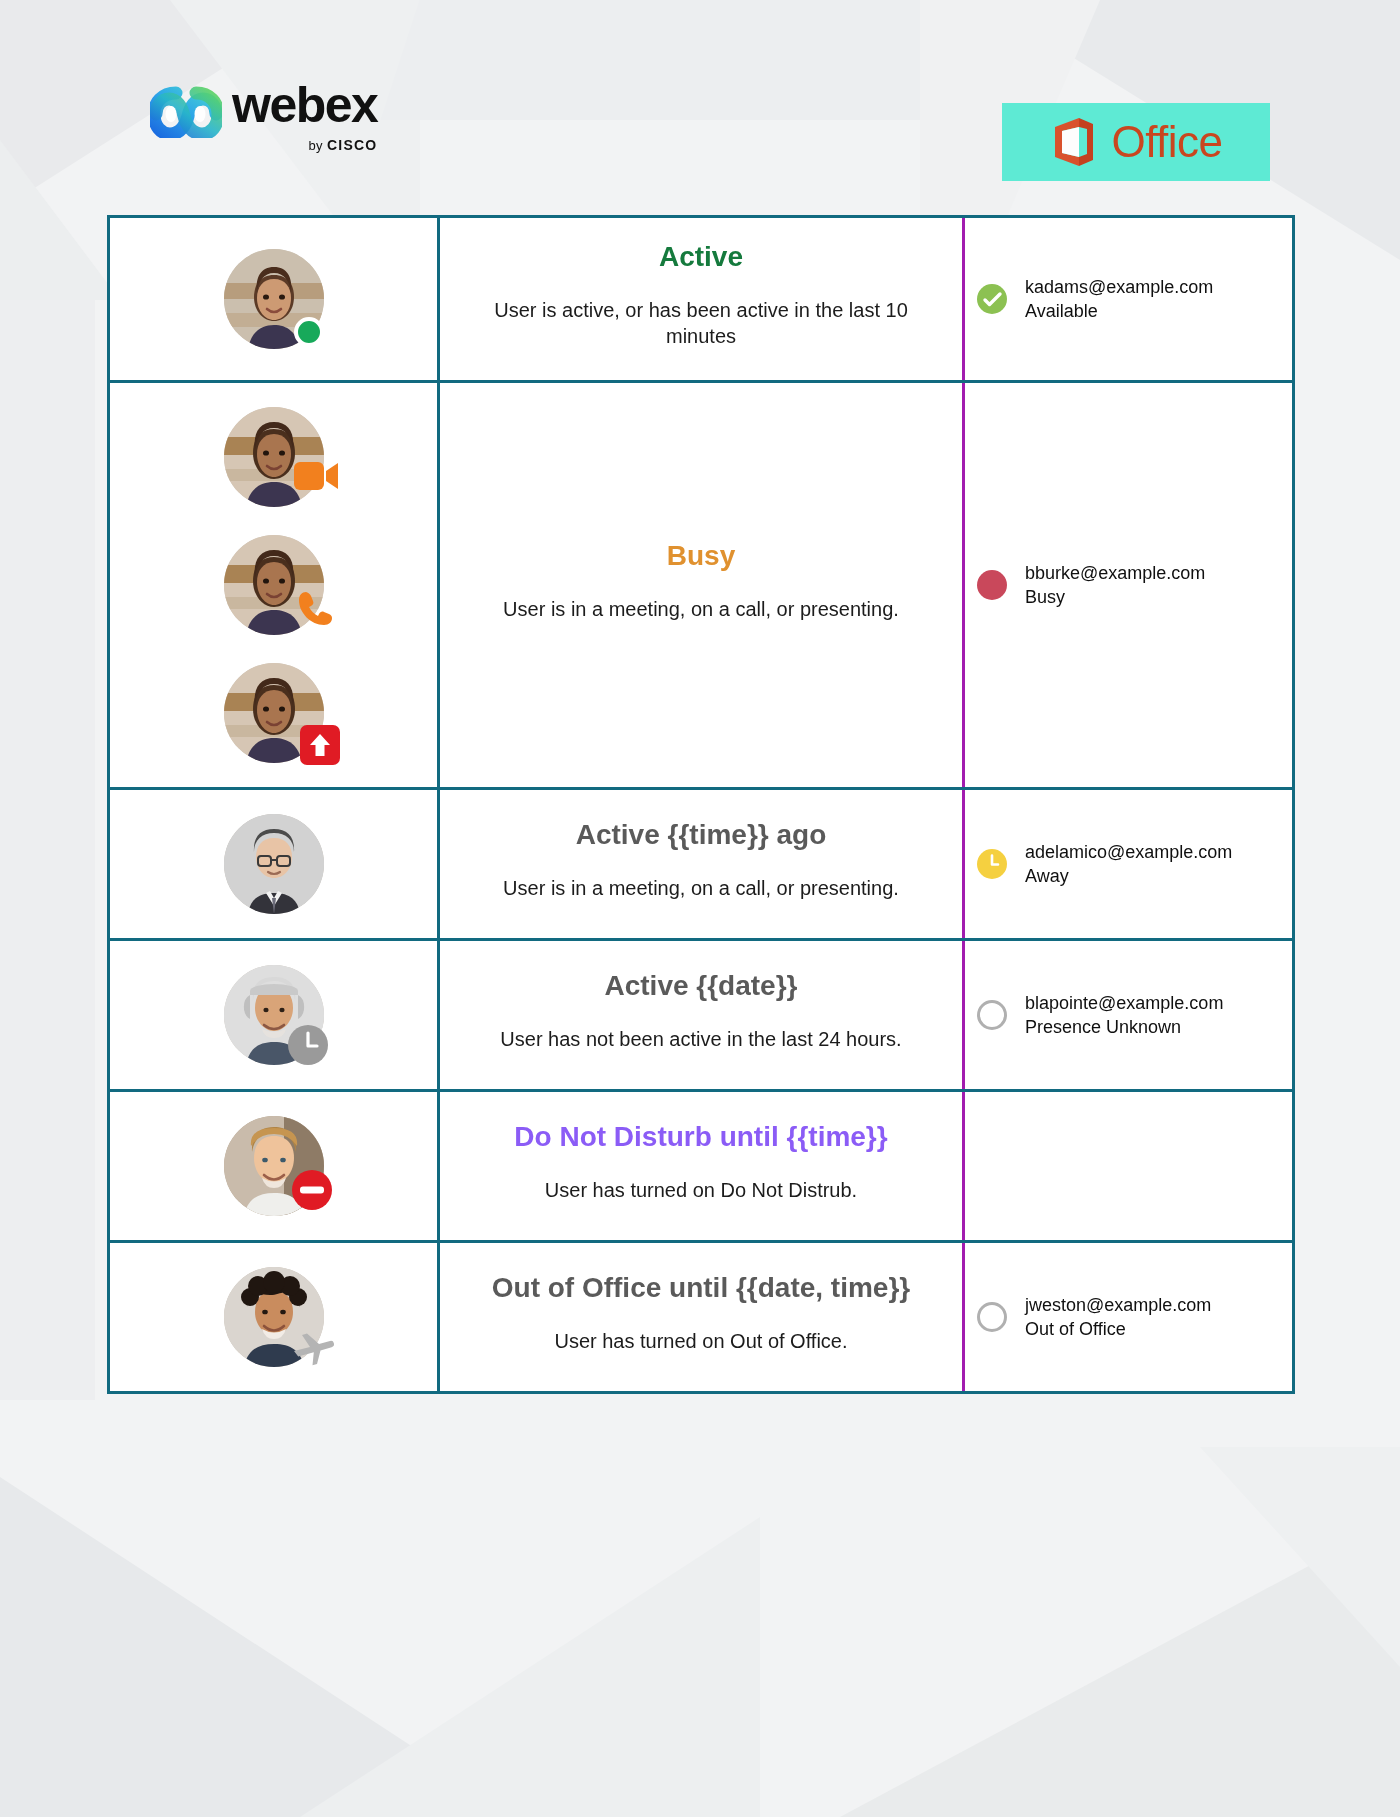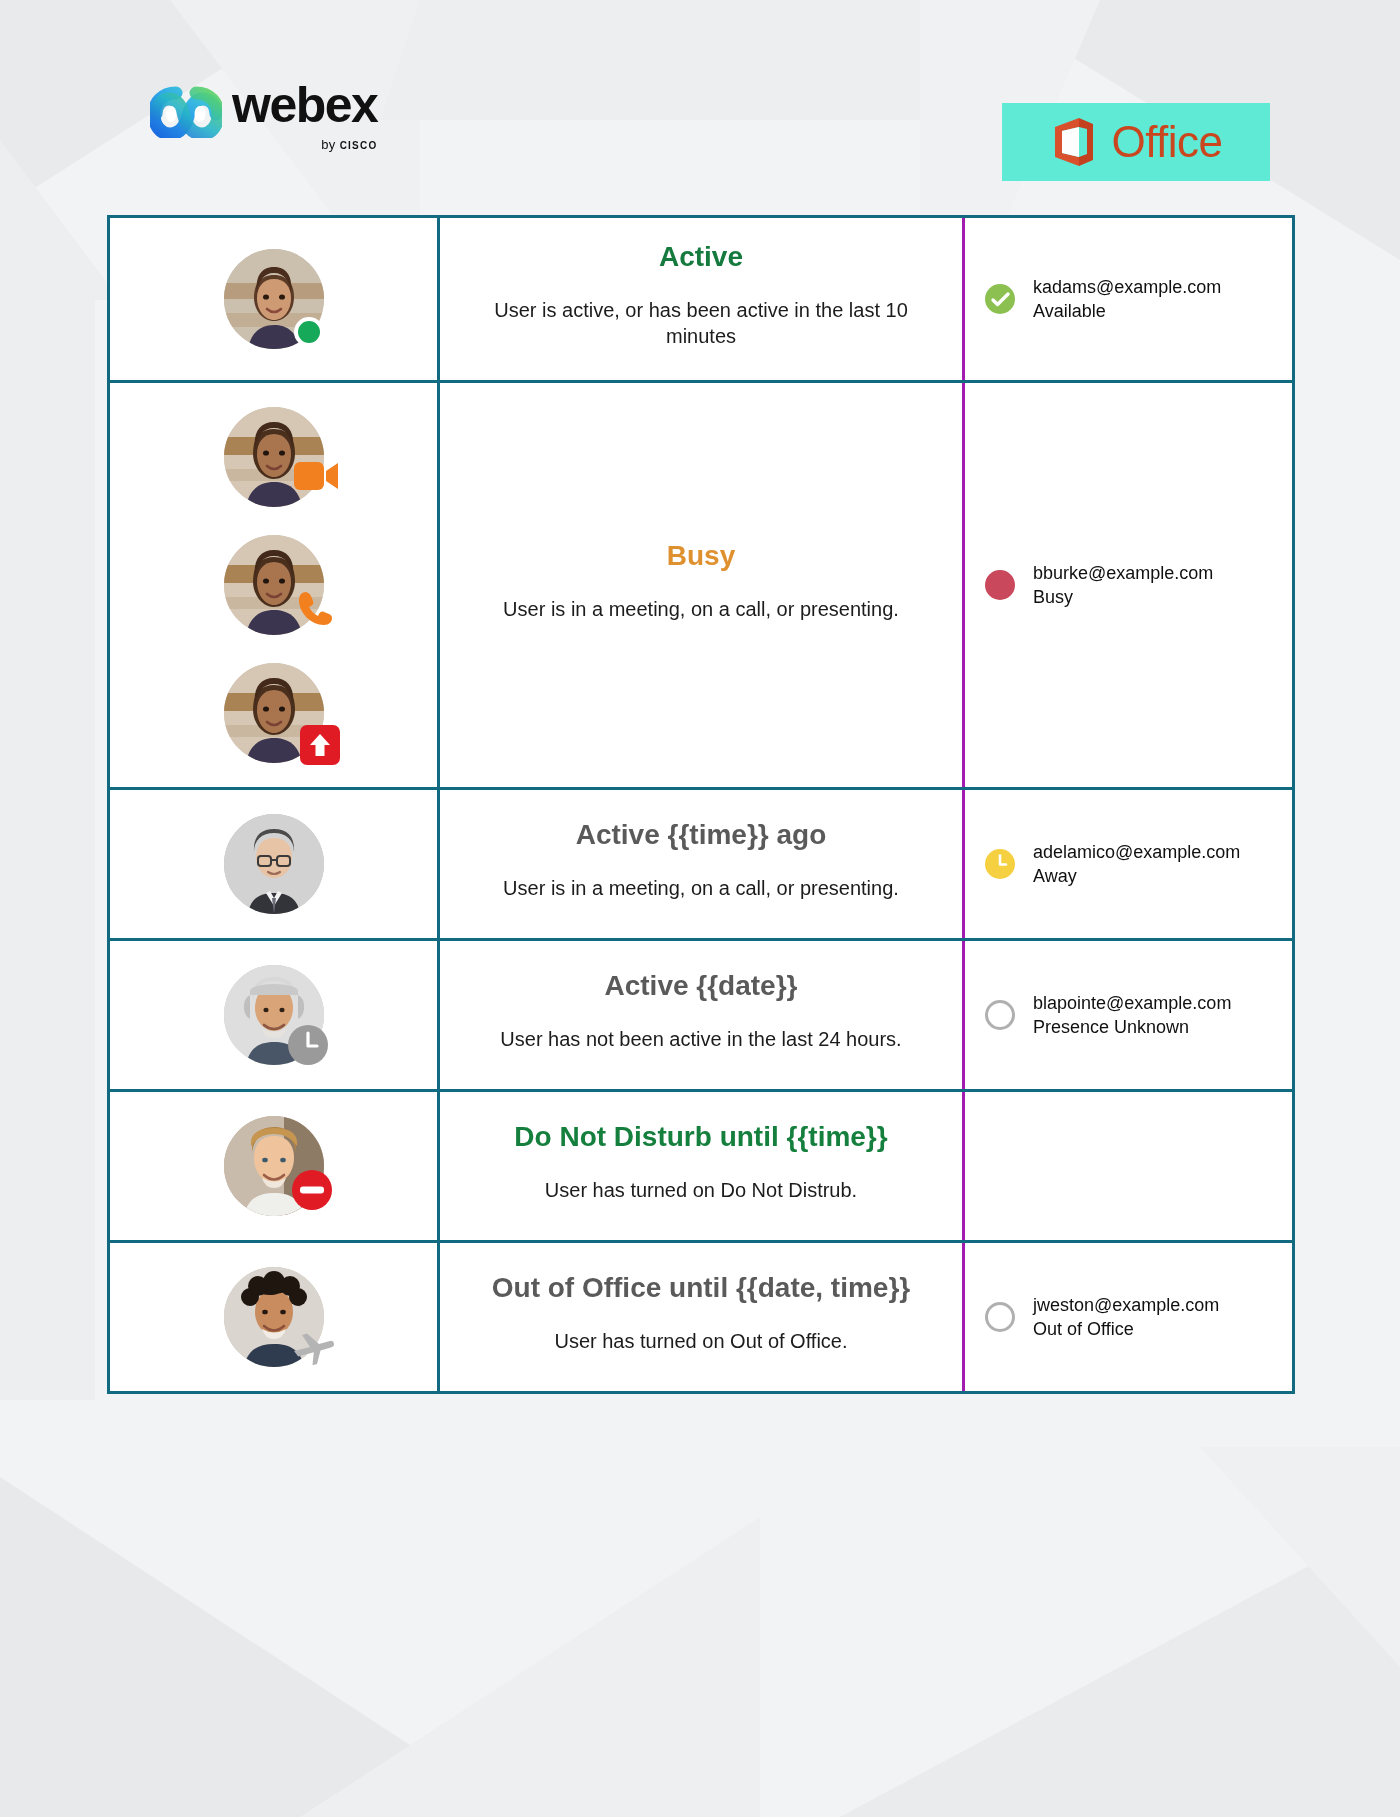--- a/index.html
+++ b/index.html
@@ -41,21 +41,21 @@
   .webex-mark { width: 72px; height: 52px; margin-top: 6px; }
   .webex-wordblock { margin-left: 10px; }
   .webex-word {
     font-size: 50px; font-weight: 700; color: #111; letter-spacing: -1.5px;
     line-height: 1; font-family: "Liberation Sans", sans-serif;
   }
   .webex-by {
     margin-top: 7px; text-align: right; font-size: 13px; color: #111;
     letter-spacing: 0.4px;
   }
-  .webex-by b { font-weight: 700; letter-spacing: 1.2px; font-size: 10px; margin-top: 47px; }
+  .webex-by b { font-weight: 700; letter-spacing: 1.2px; font-size: 14px; margin-top: 47px; }
 
   .office-box {
     position: absolute; left: 1002px; top: 103px;
     width: 268px; height: 78px; background: #5eead4;
     display: flex; align-items: center; justify-content: center; gap: 14px;
   }
   .office-word { font-size: 44px; color: #c9461f; letter-spacing: -0.5px; font-family: "Liberation Sans", sans-serif; }
 
   
   .table {
@@ -70,21 +70,21 @@
     width: 330px; border-right: 3px solid #126a80;
     display: flex; flex-direction: column; align-items: center; justify-content: center;
     gap: 28px; padding: 24px 0;
   }
   .cell-desc {
     width: 525px; border-right: 3px solid #a21caf;
     display: flex; flex-direction: column; align-items: center; justify-content: center;
     padding: 22px 34px; text-align: center;
   }
   .cell-presence {
-    flex: 1; display: flex; align-items: center; padding-left: 18px;
+    flex: 1; display: flex; align-items: center; padding-left: 10px;
   }
 
   .state-title { font-size: 28px; font-weight: 700; margin: 0 0 16px 0; line-height: 1.18; }
   .state-body { font-size: 20px; color: #1c1c1c; line-height: 1.32; margin: 8px; }
 
   
   .avatar-wrap { position: relative; width: 100px; height: 100px; }
   .avatar {
     width: 100px; height: 100px; border-radius: 50%;
     overflow: hidden; position: relative; background: #cfc6bb;
@@ -384,21 +384,21 @@
               <path d="M20 100c3-16 13-23 30-23s27 7 30 23z" fill="#efefec"></path>
             </svg>
         </div>
         <svg class="badge dnd" viewBox="0 0 44 44">
           <circle cx="22" cy="22" r="20" fill="#e01b24"></circle>
           <rect x="10" y="18.5" width="24" height="7" rx="3" fill="#ffffff"></rect>
         </svg>
       </div>
     </div>
     <div class="cell-desc">
-      <h2 class="state-title" style="color:#15803d">Do Not Disturb until {{time}}</h2>
+      <h2 class="state-title" style="color:#8b5cf6">Do Not Disturb until {{time}}</h2>
       <p class="state-body">User has turned on Do Not Distrub.</p>
     </div>
   </div>
 
   <div class="row">
     <div class="cell-avatars">
       <div class="avatar-wrap">
         <div class="avatar">
           <svg viewBox="0 0 100 100">
               <rect width="100" height="100" fill="#d7d2cc"></rect>

